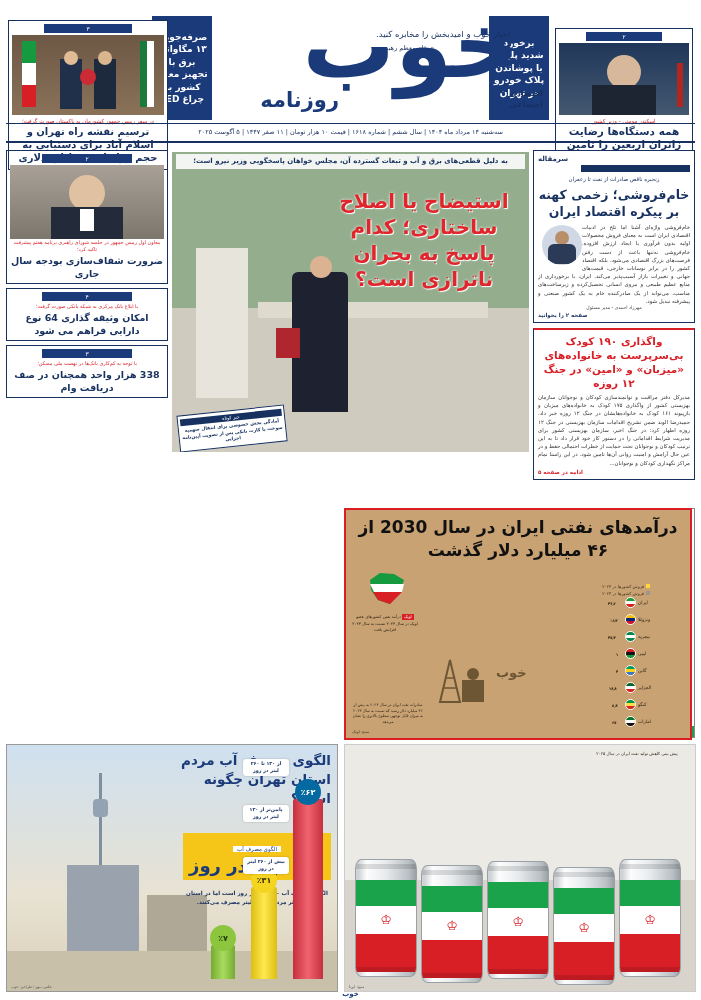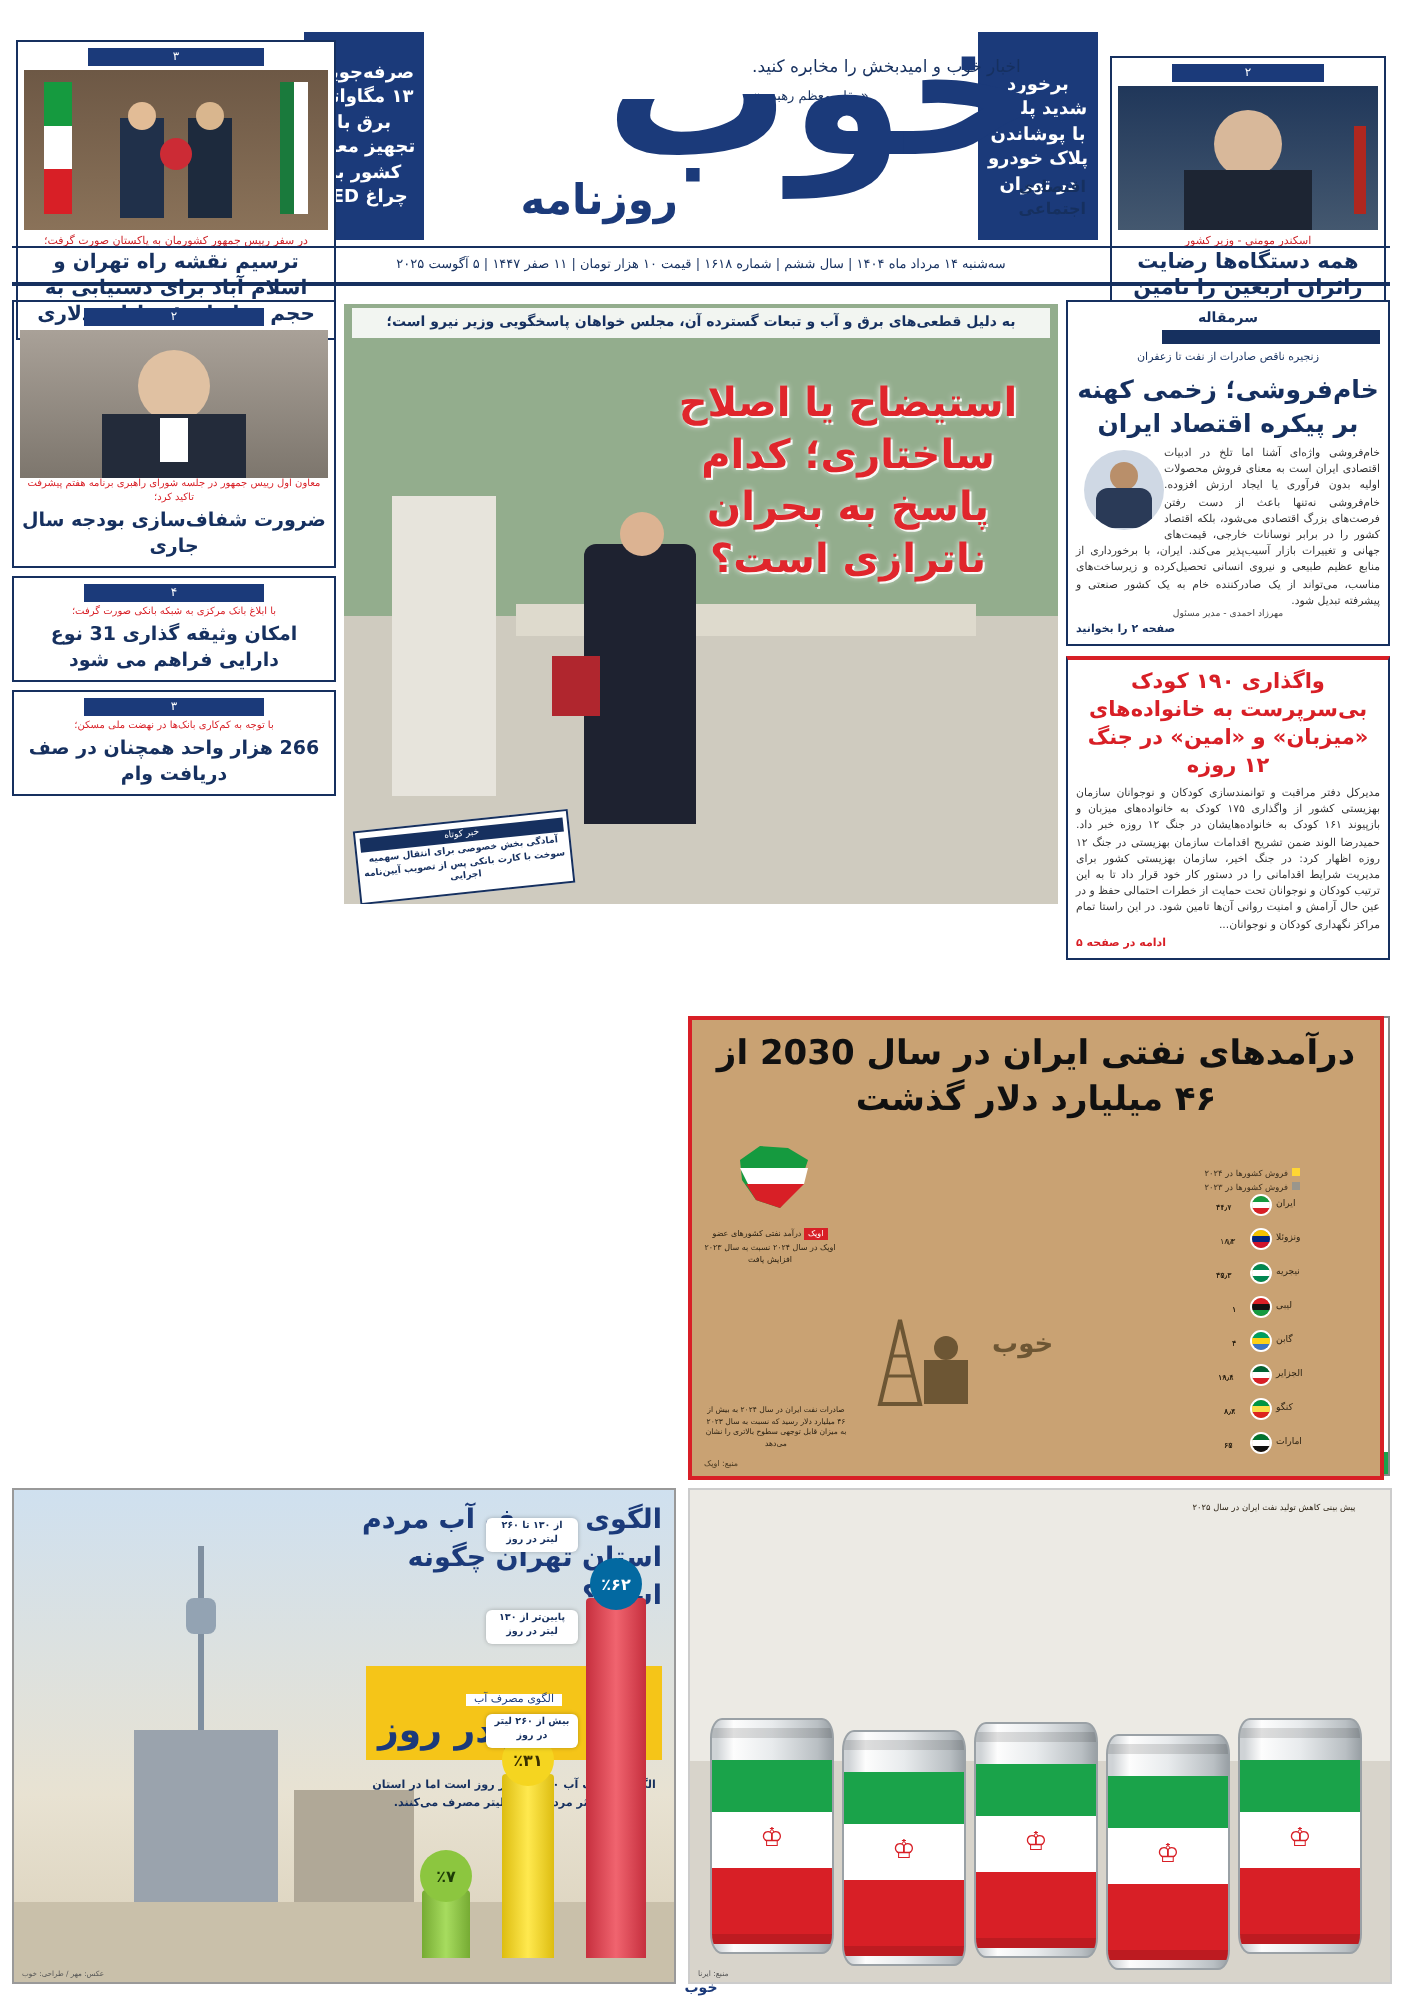--- a/index.html
+++ b/index.html
@@ -71,21 +71,21 @@
 
   
   .cols { position:absolute; top:150px; left:0; width:701px; height:355px; }
 
   .col-right { position:absolute; right:6px; top:0; width:162px; }
   .col-left  { position:absolute; left:6px;  top:0; width:162px; }
   .col-mid   { position:absolute; right:172px; top:2px; width:357px; }
 
   .boxed { border:1px solid #16305f; padding:4px; background:#fff; margin-bottom:5px; }
 
-  .sec-label { font-size:7px; color:#16305f; text-align:center; font-weight:bold; }
+  .sec-label { font-size:7px; color:#16305f; text-align:left; font-weight:bold; }
   .sec-bar { height:7px; background:#16305f; margin:2px 0 3px; width:72%; }
   .ed-kicker { font-size:5.5px; color:#16305f; text-align:center; line-height:8px; }
   .ed-title { font-size:12.5px; font-weight:bold; color:#16305f; text-align:center; line-height:17px; margin:3px 0; }
   .ed-body { font-size:5.4px; color:#333; text-align:justify; line-height:8.2px; margin-top:3px; }
   .ed-more { font-size:5.5px; color:#16305f; text-align:left; font-weight:bold; margin-top:2px; }
   .ed-byline { font-size:4.6px; color:#444; text-align:center; }
   .avatar {
     float:left; width:40px; height:40px; border-radius:50%; background:#cfd8e4;
     margin:2px 0 2px 4px; position:relative; overflow:hidden;
   }
@@ -311,27 +311,27 @@
           <div style="position:absolute;left:50%;top:42px;transform:translateX(-50%);width:72px;height:32px;background:#232b3a"></div>
           <div style="position:absolute;left:50%;top:44px;transform:translateX(-50%);width:14px;height:22px;background:#fff"></div>
         </div>
         <div class="li-kicker">معاون اول رییس جمهور در جلسه شورای راهبری برنامه هفتم پیشرفت تاکید کرد؛</div>
         <div class="li-title">ضرورت شفاف‌سازی بودجه سال جاری</div>
       </div>
 
       <div class="li-item">
         <div class="pagenum-bar">۴</div>
         <div class="li-kicker">با ابلاغ بانک مرکزی به شبکه بانکی صورت گرفت؛</div>
-        <div class="li-title">امکان وثیقه گذاری 31 نوع دارایی فراهم می شود</div>
+        <div class="li-title">امکان وثیقه گذاری 64 نوع دارایی فراهم می شود</div>
       </div>
 
       <div class="li-item">
         <div class="pagenum-bar">۳</div>
         <div class="li-kicker">با توجه به کم‌کاری بانک‌ها در نهضت ملی مسکن؛</div>
-        <div class="li-title">266 هزار واحد همچنان در صف دریافت وام</div>
+        <div class="li-title">338 هزار واحد همچنان در صف دریافت وام</div>
       </div>
 
     </div>
   </div>
 
   <div class="strip" style="left:auto;right:6px;">
     <div class="gas-logo">
       <div style="width:34px;height:30px;margin:0 auto;background:#1ba14b;border-radius:4px"></div>
       <div style="font-size:3.4px;color:#1ba14b;line-height:4.6px;margin-top:2px">شرکت ملی گاز ایران</div>
     </div>

